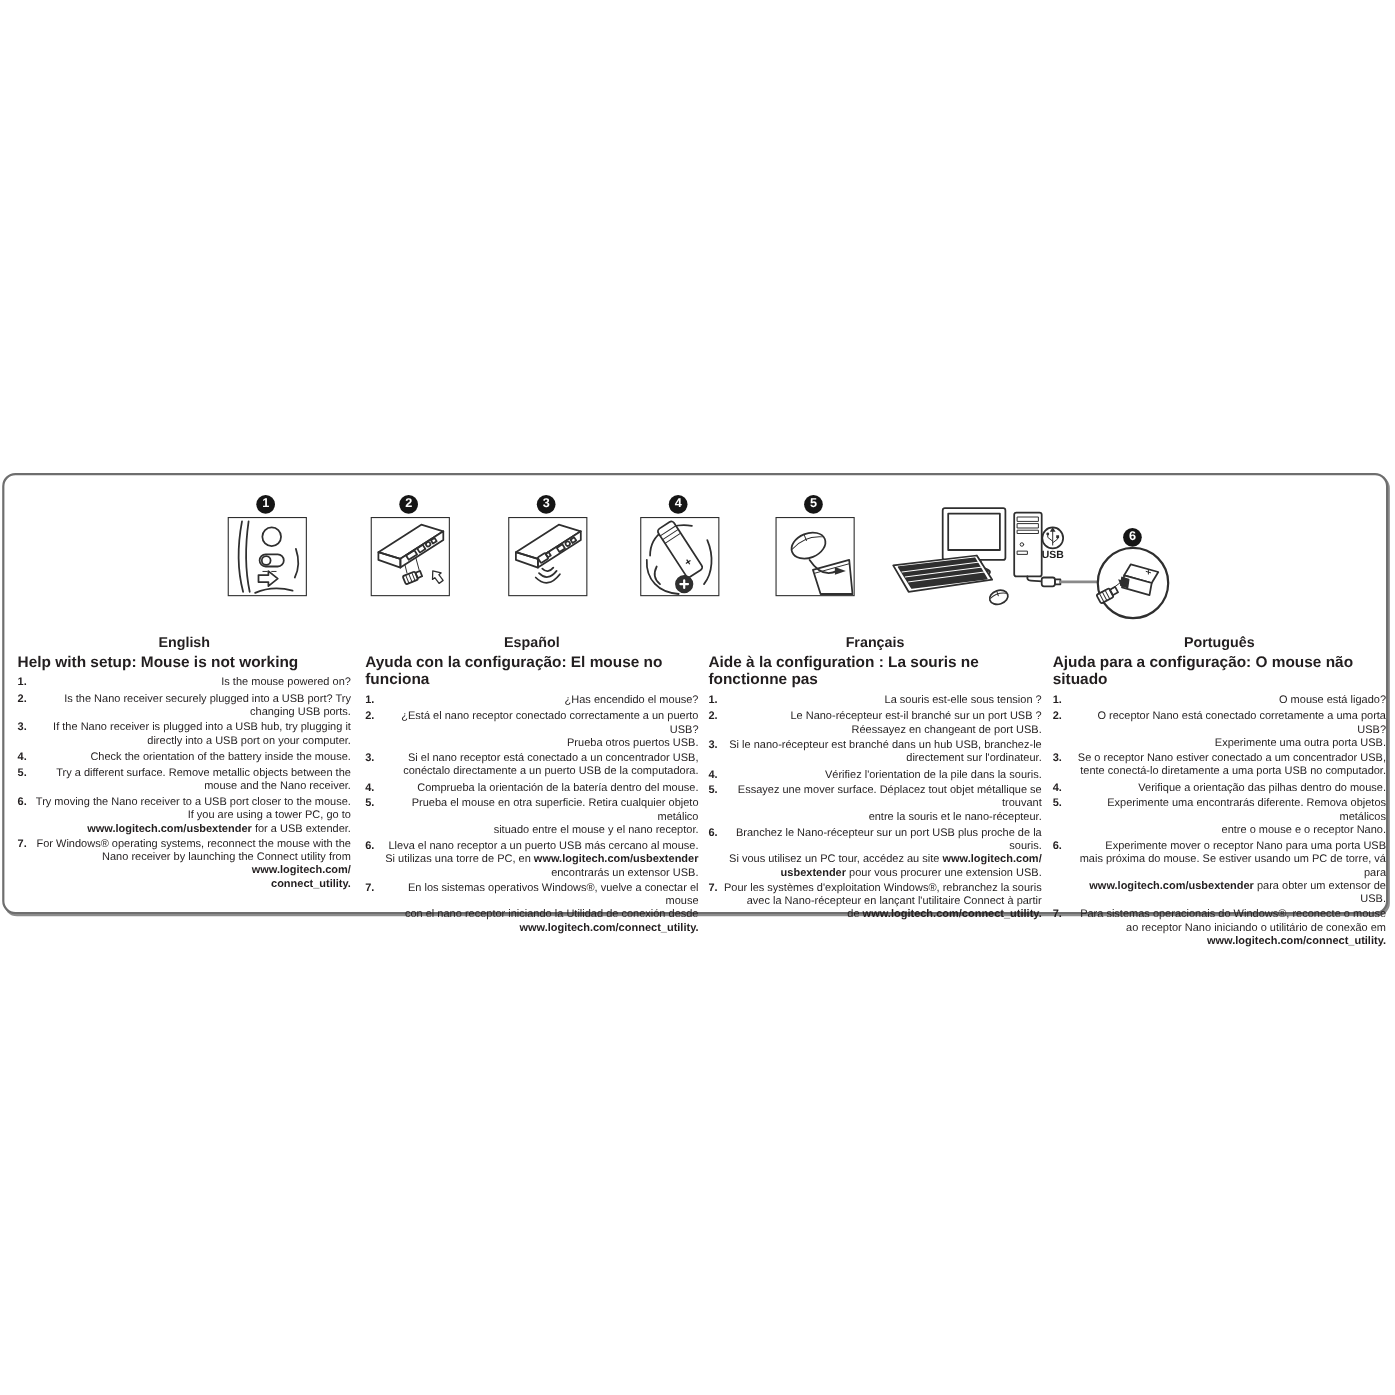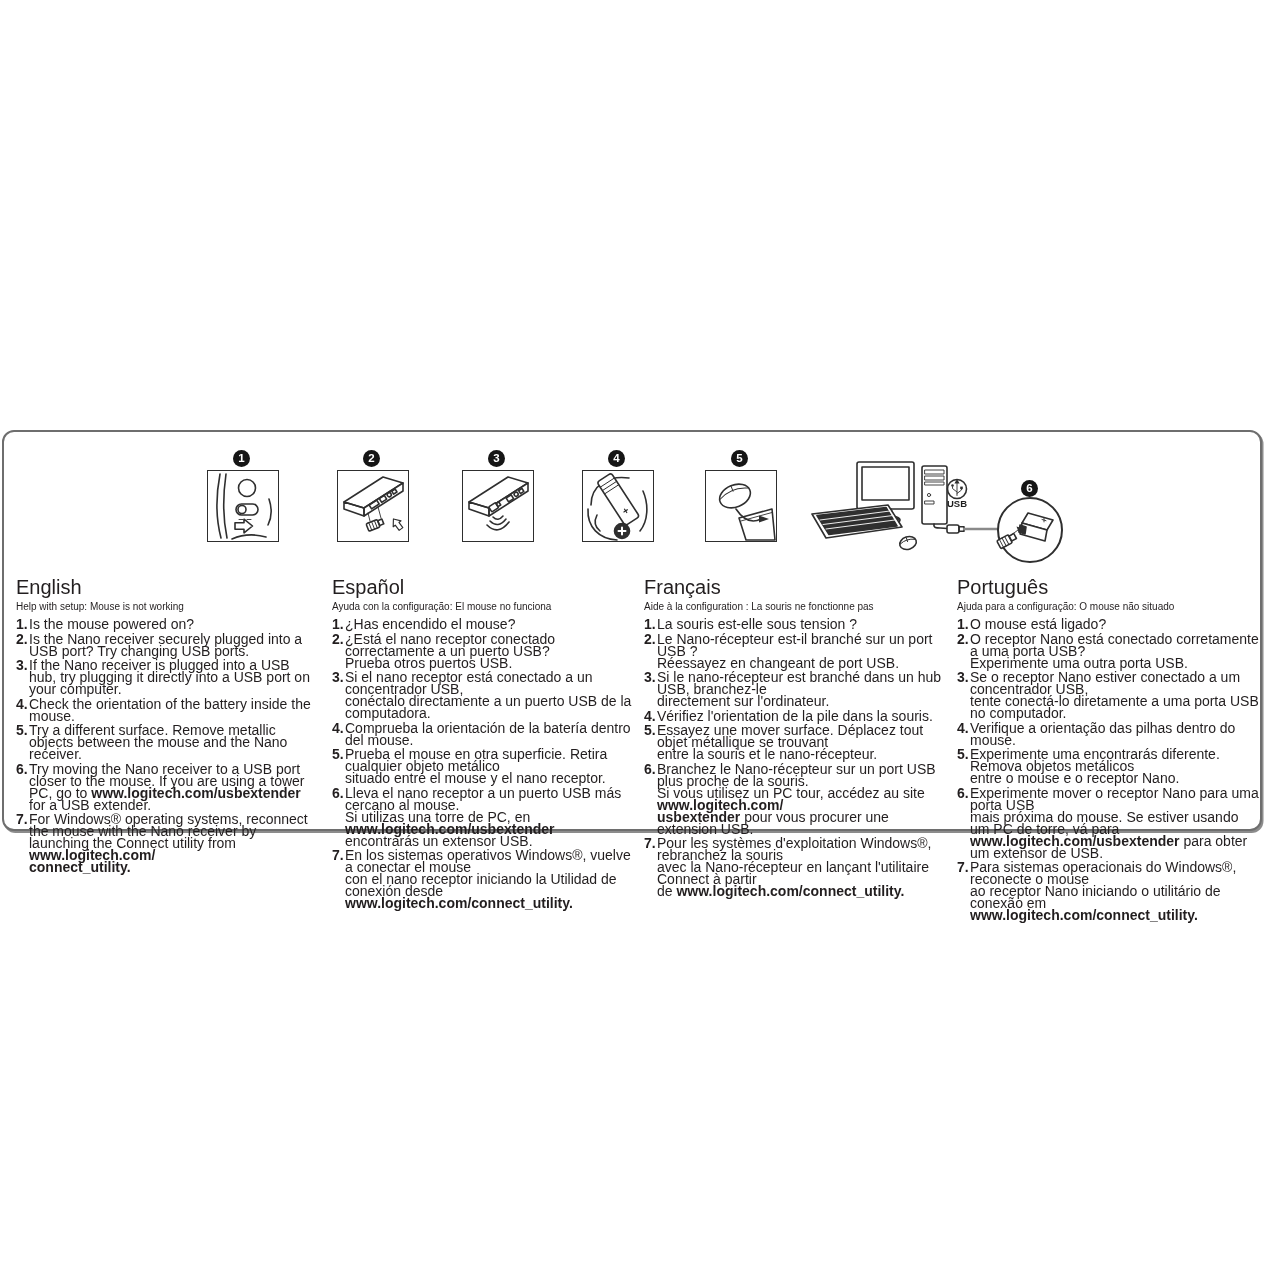--- a/index.html
+++ b/index.html
@@ -20,25 +20,25 @@
   .art path,.art rect,.art circle,.art ellipse,.art polygon,.art line{
       fill:none;stroke:#2f2f2f;stroke-width:1.6;stroke-linejoin:round;stroke-linecap:round;}
   .art .fill{fill:#2f2f2f;stroke:none;}
   .art .dark{fill:#2f2f2f;}
   .art .white{fill:#fff;}
   .art .thin{stroke-width:0.9;}
   .art .gray{stroke:#8a8a8a;}
   .art text{stroke:none;fill:#1c1c1c;font-family:"Liberation Sans",sans-serif;}
   
   .lang{position:absolute;top:144px;width:303px;}
-  .lang h2{font-size:20px;font-weight:400;margin:0;}
-  .lang .sub{font-size:10px;font-weight:400;margin:2px 0 6px;}
+  .lang h2{font-size:13px;font-weight:700;margin:0;text-align:center;}
+  .lang .sub{font-size:14px;font-weight:700;margin:2px 0 6px;}
   .steps{list-style:none;margin:0;padding:0;counter-reset:s;}
   .steps li{counter-increment:s;position:relative;padding-left:13px;margin:0 0 2.5px;
-            font-size:14px;line-height:12px;}
+            font-size:10px;line-height:12px;text-align:right;}
   .steps li::before{content:counter(s) ".";position:absolute;left:0;top:0;font-weight:700;}
   .steps span{white-space:pre-line;}
   .steps .b{font-weight:700;margin-top:16px;}
 </style>
 </head>
 <body>
 
 <div class="page">
   <div class="panel">
 

